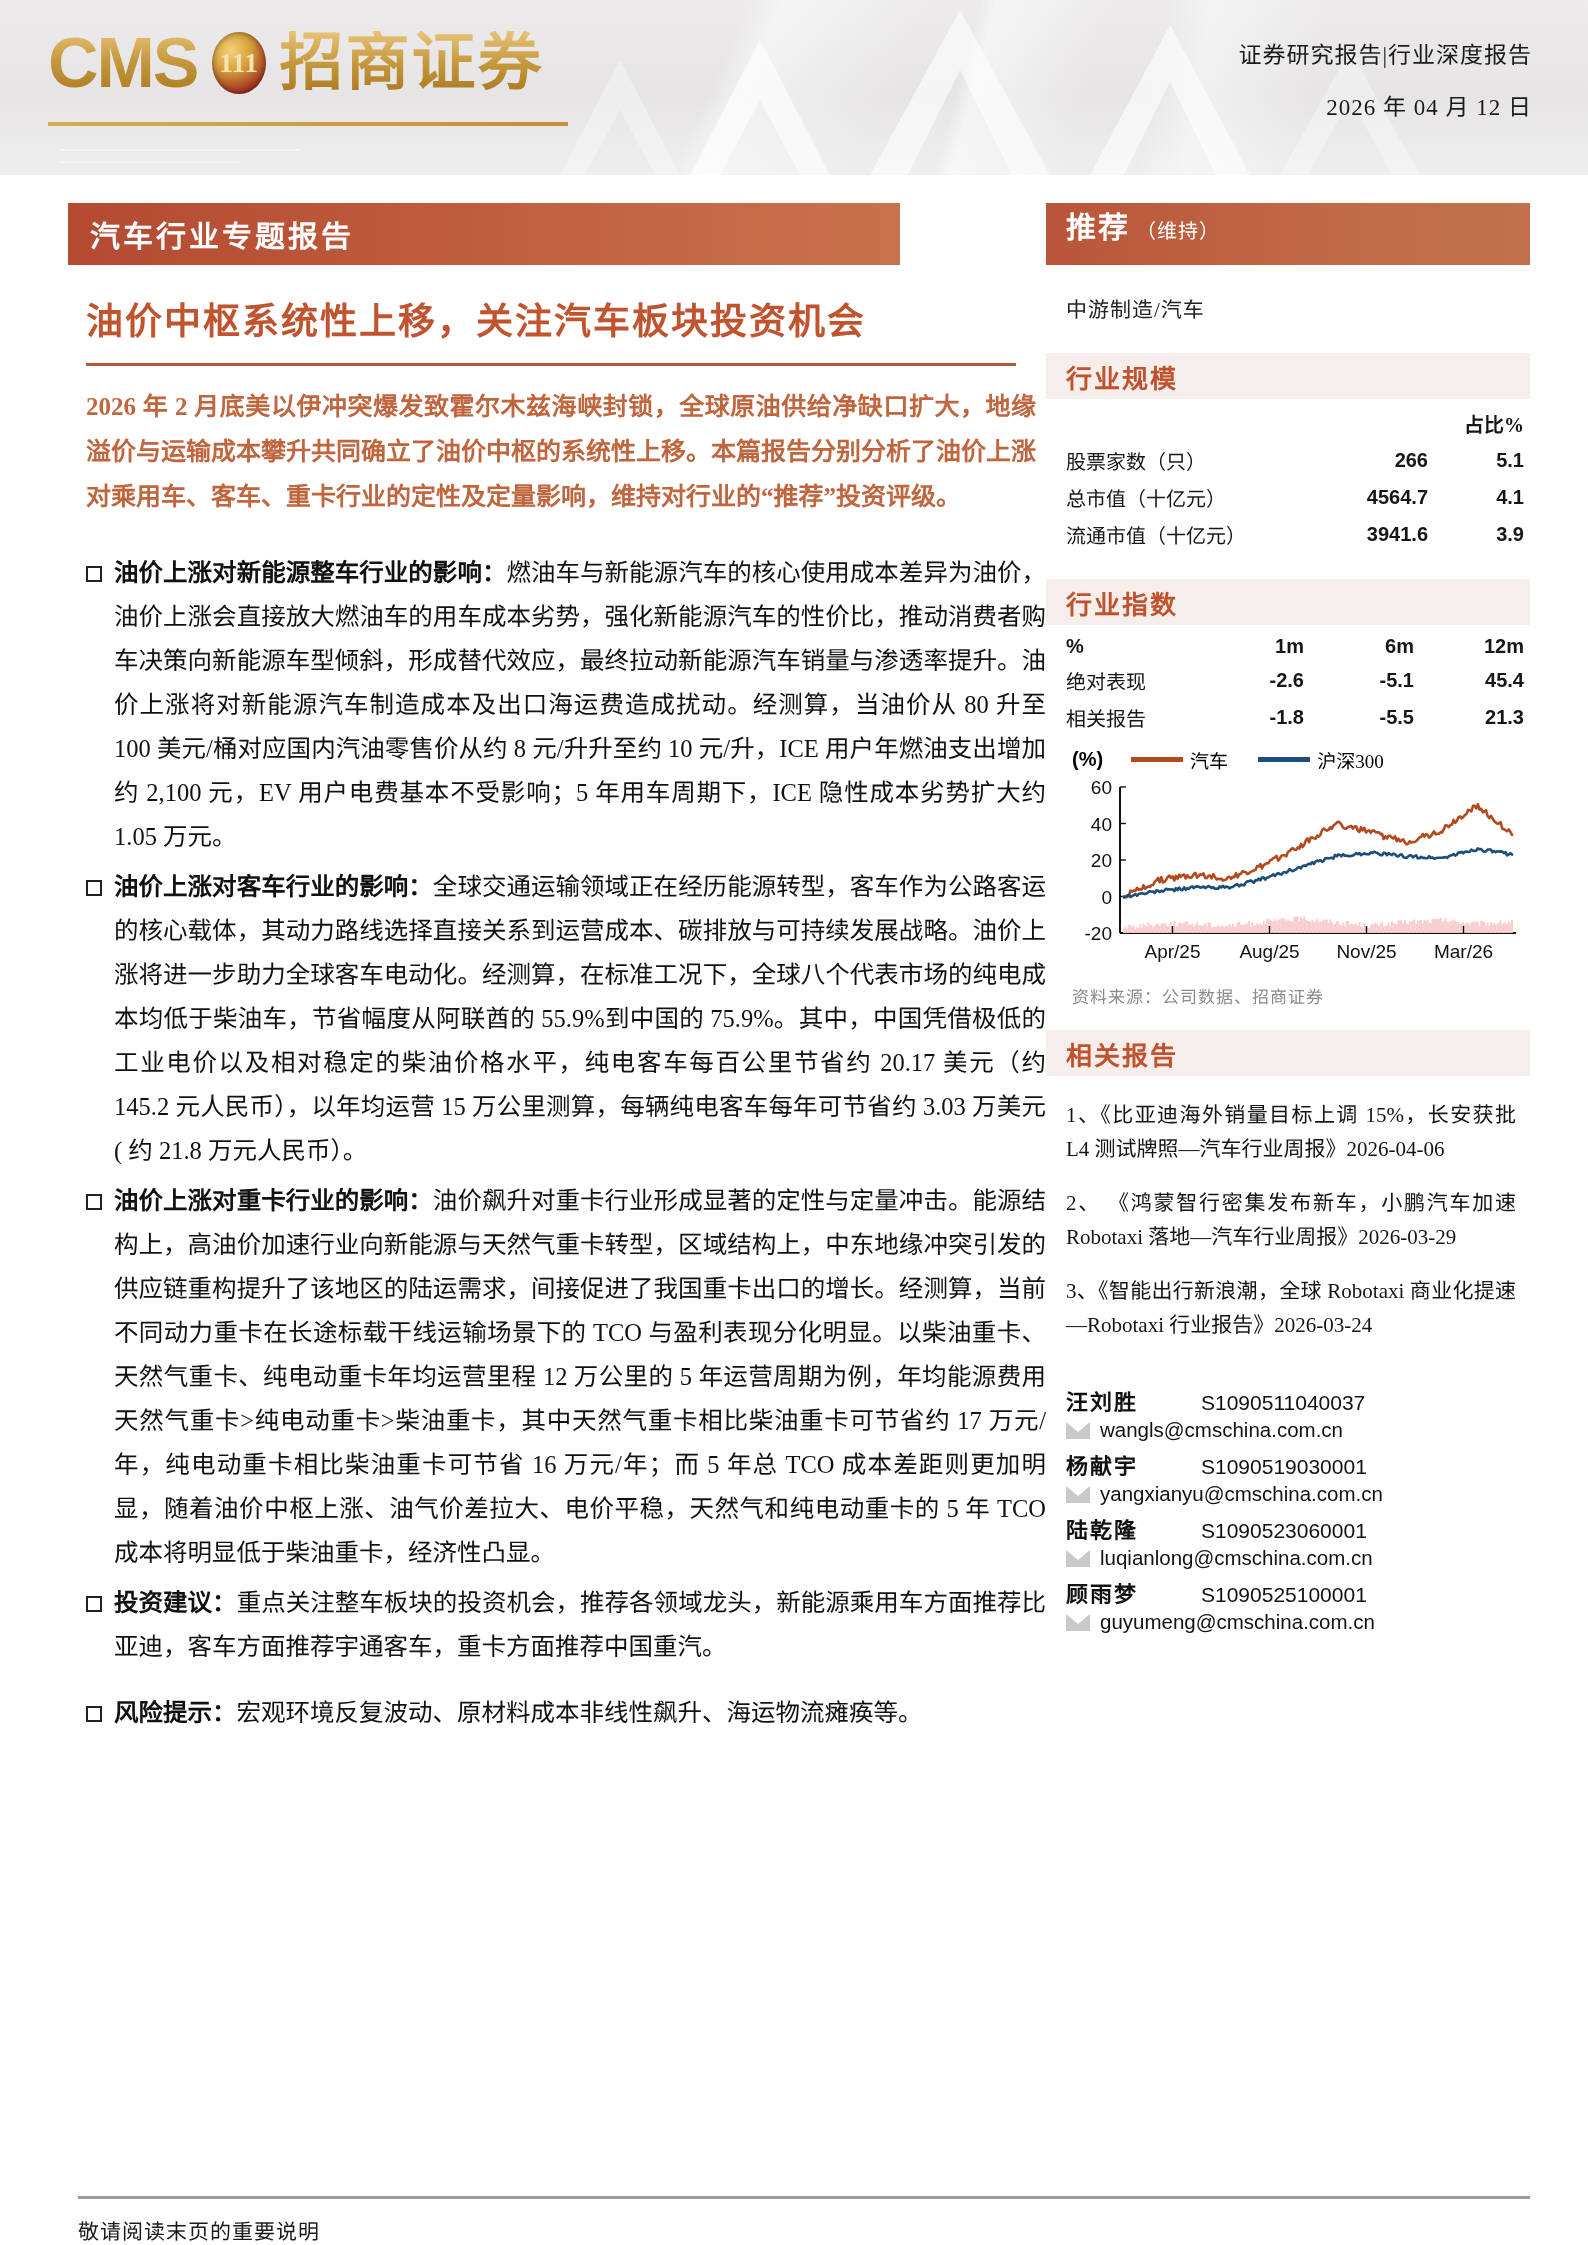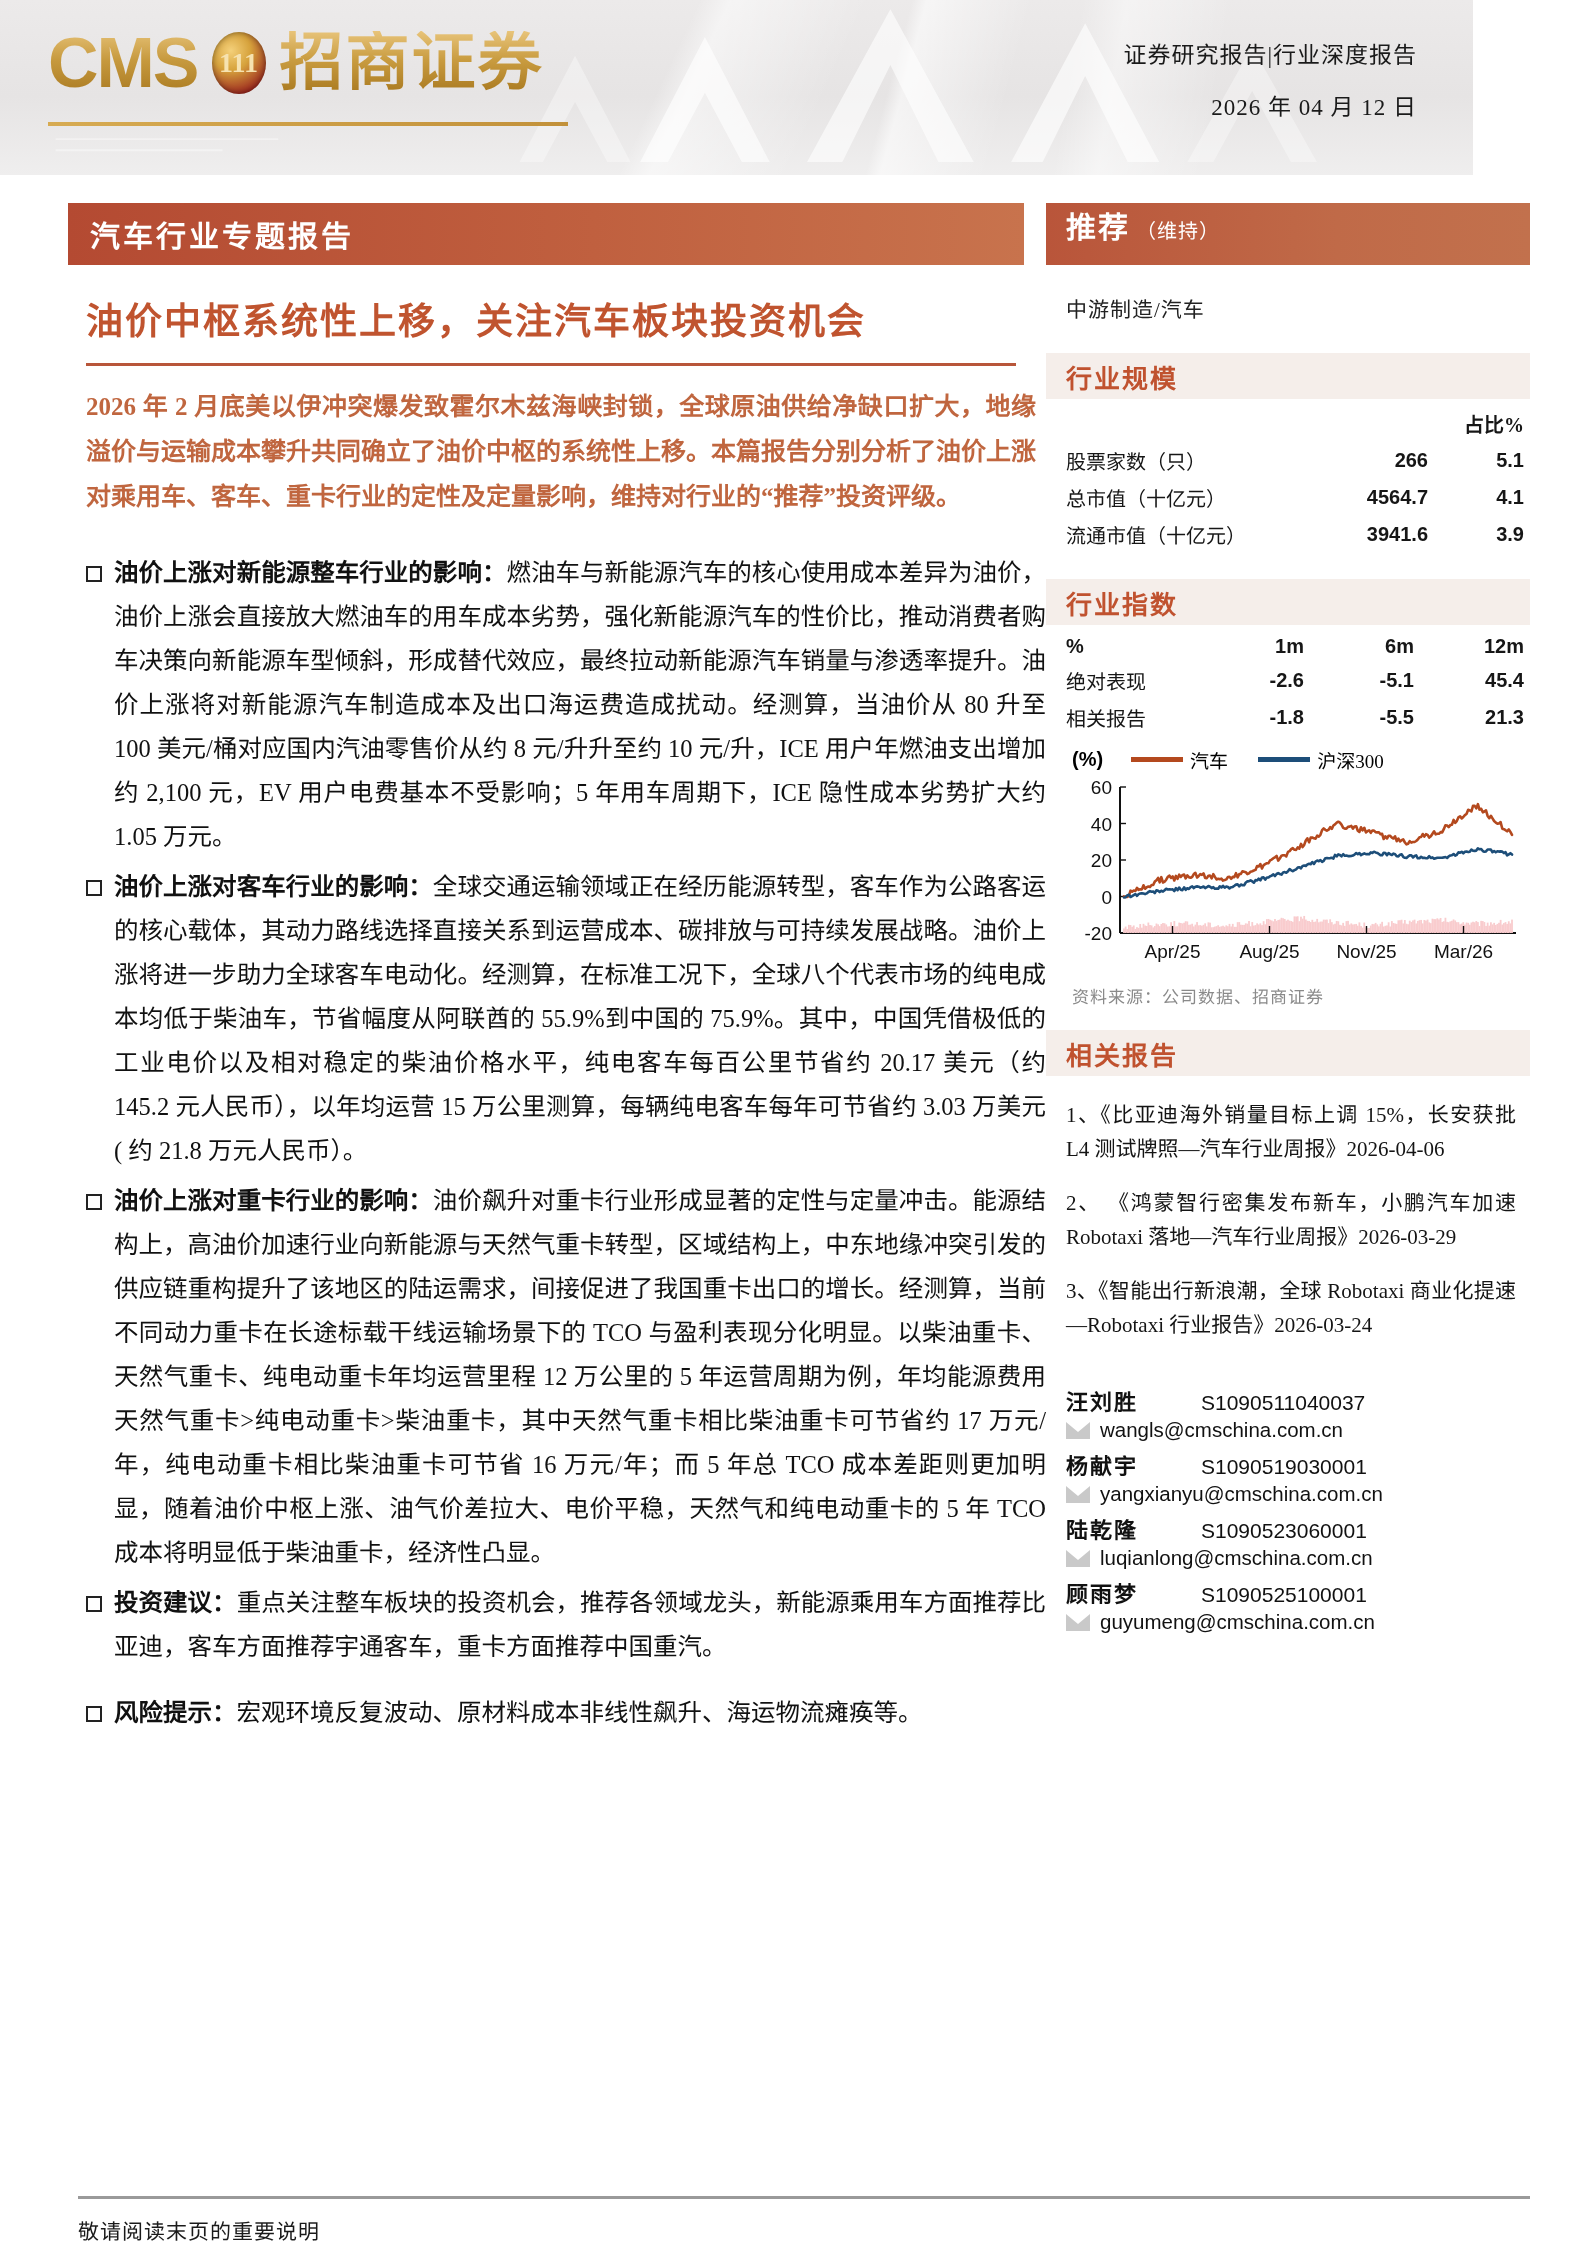--- a/index.html
+++ b/index.html
@@ -16,21 +16,21 @@
     position: relative;
     width: 1588px;
     height: 2245px;
     background: #ffffff;
     overflow: hidden;
   }
 
   
   .header-banner {
     position: relative;
-    width: 1473px;
+    width: 1588px;
     height: 175px;
     background:
       linear-gradient(105deg, rgba(255,255,255,0) 60%, rgba(255,255,255,0.55) 61%, rgba(255,255,255,0) 68%),
       linear-gradient(115deg, rgba(255,255,255,0) 45%, rgba(255,255,255,0.5) 47%, rgba(255,255,255,0) 56%),
       linear-gradient(100deg, rgba(255,255,255,0) 72%, rgba(255,255,255,0.45) 75%, rgba(255,255,255,0) 82%),
       linear-gradient(180deg, #eceaea 0%, #e6e4e4 55%, #efeeee 100%);
     overflow: hidden;
   }
   .header-arrows {
     position: absolute;
@@ -121,21 +121,21 @@
   }
 
   
   .topic-bar {
     background: linear-gradient(90deg, #b44a32 0%, #c0603f 55%, #c8734d 100%);
     height: 62px;
     display: flex;
     align-items: center;
     padding-left: 22px;
     margin-left: -10px;
-    width: 956px;
+    width: 832px;
   }
   .topic-bar span {
     color: #ffffff;
     font-size: 30px;
     font-weight: 700;
     letter-spacing: 3px;
     font-family: "Liberation Serif", "DejaVu Serif", serif;
   }
 
   .main-title {

